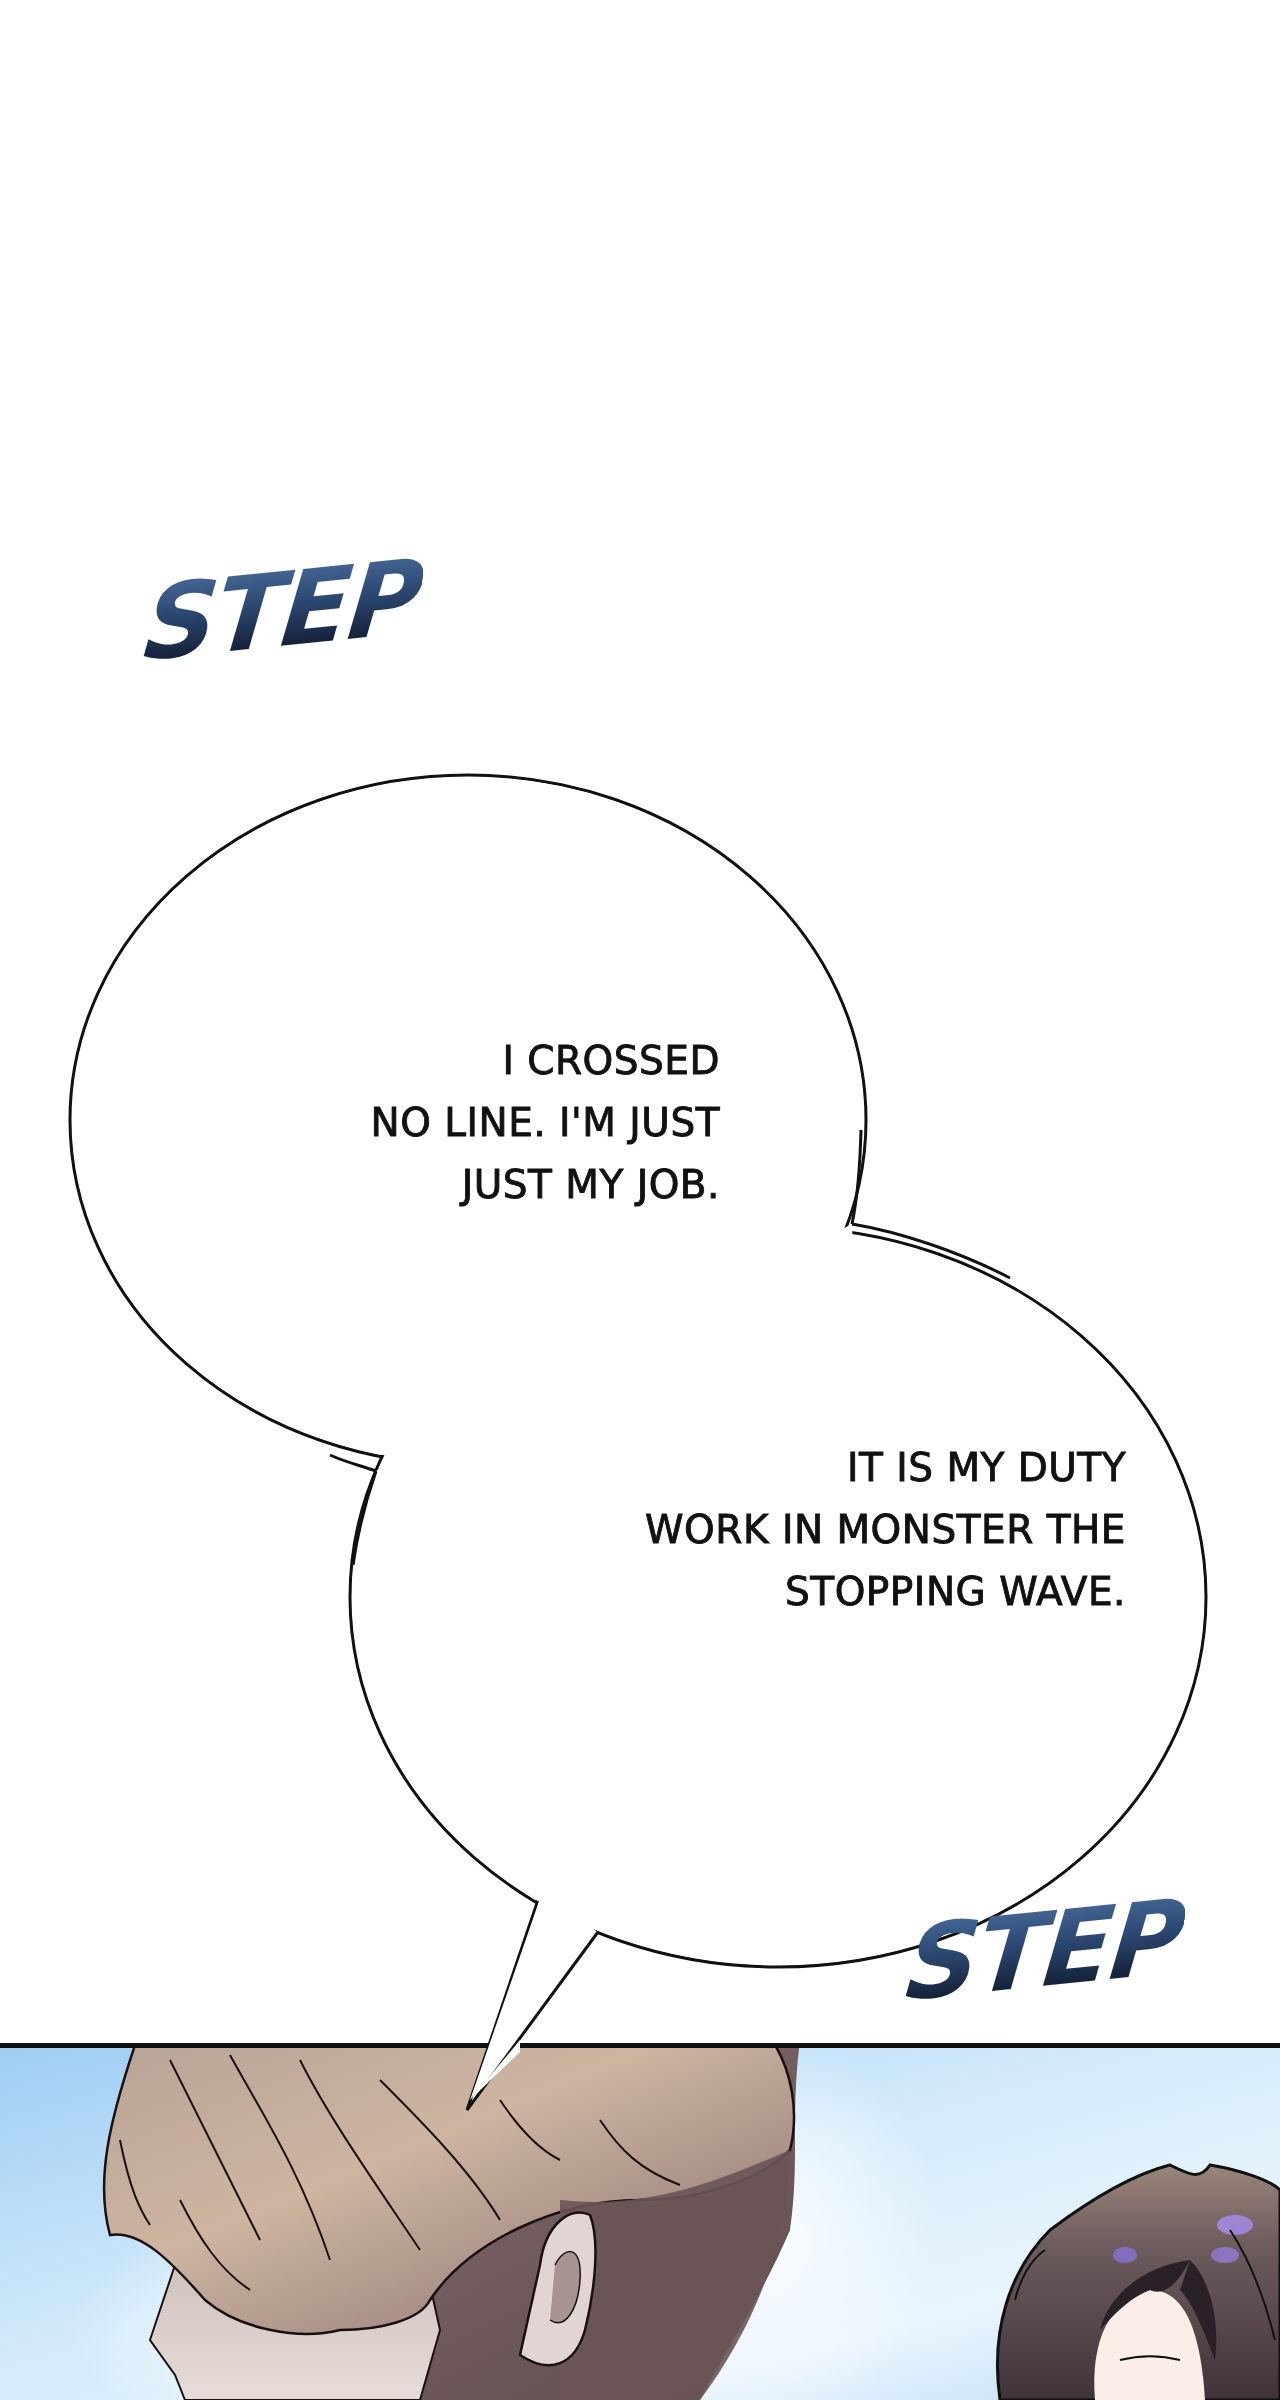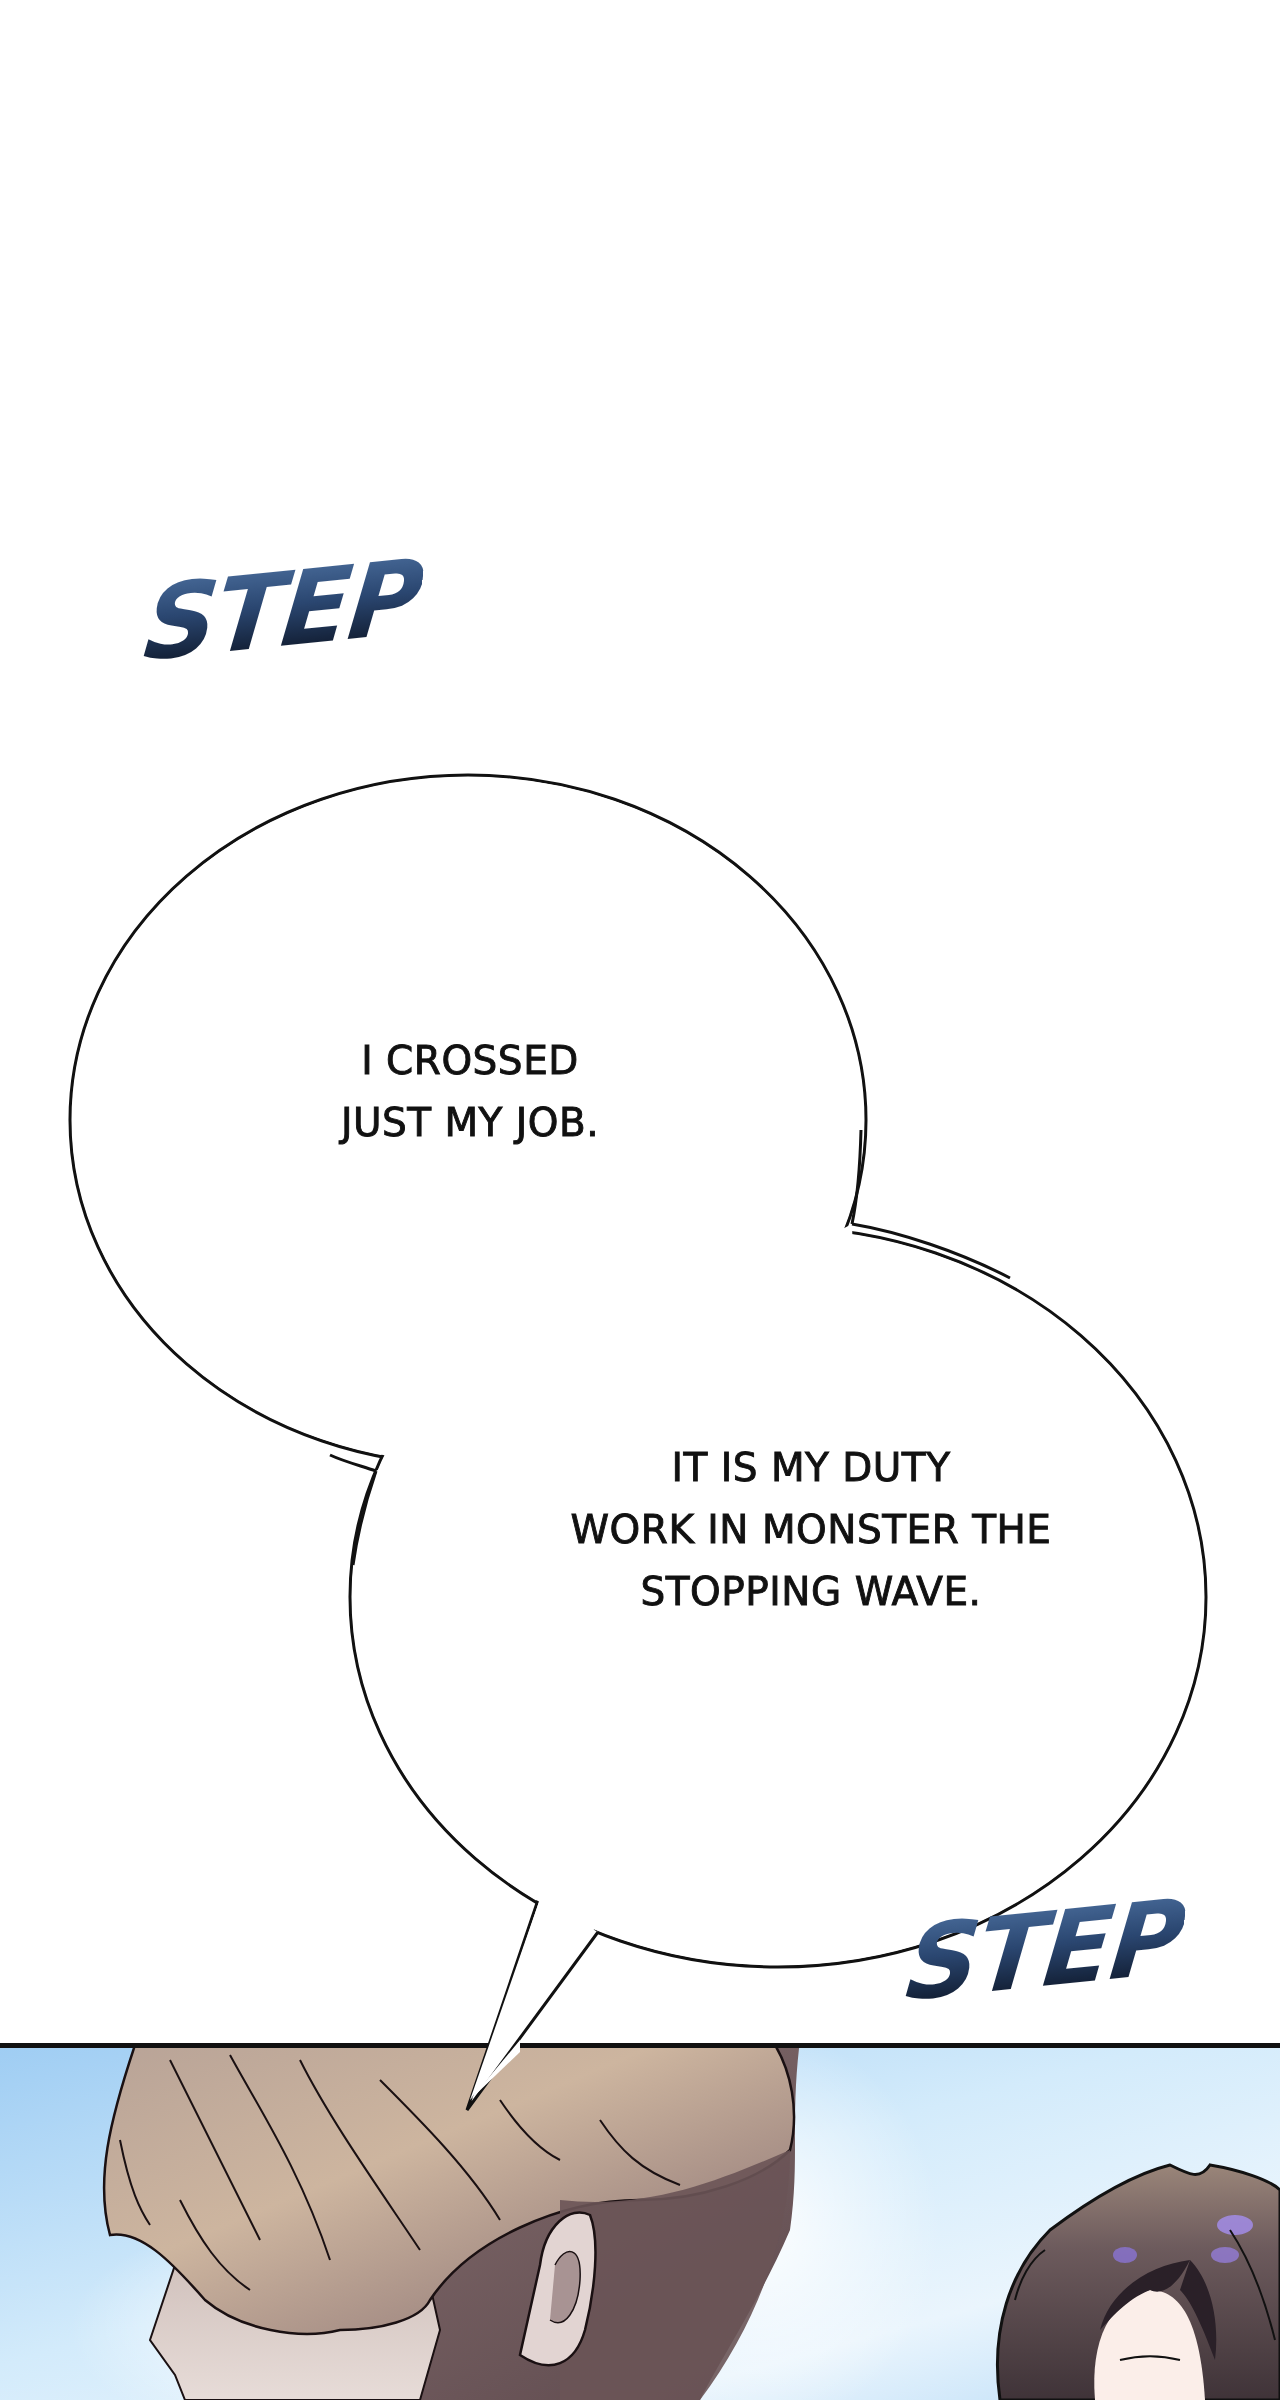--- a/index.html
+++ b/index.html
@@ -20,21 +20,21 @@
     white-space: nowrap;
     line-height: 1;
   }
   .sfx-1 { left: 140px; top: 572px; font-size: 104px; transform: skewX(-12deg) rotate(-6deg) scaleX(0.95); }
   .sfx-2 { left: 902px; top: 1912px; font-size: 104px; transform: skewX(-12deg) rotate(-6deg) scaleX(0.95); }
   .dialogue {
     position: absolute;
     font-family: "DejaVu Sans", sans-serif;
     font-weight: normal;
     color: #111;
-    text-align: center;
+    text-align: right;
     font-size: 39px;
     line-height: 62px;
     letter-spacing: 0.5px;
     -webkit-text-stroke: 0.9px #111;
   }
   .dialogue .line { display: block; white-space: nowrap; }
   .dlg-1 { left: 220px; top: 1030px; width: 500px; }
   .dlg-2 { left: 496px; top: 1437px; width: 630px; }
 </style>
 </head>
@@ -144,20 +144,21 @@
 
       <path d="M 520 2040 L 470 2100 L 520 2052 Z" fill="#fff"></path>
     </g>
   </svg>
 
   <div class="sfx sfx-1">STEP</div>
   <div class="sfx sfx-2">STEP</div>
 
   <div class="dialogue dlg-1">
     <span class="line">I CROSSED</span>
+    <span class="line">NO LINE. I'M JUST</span>
     <span class="line">JUST MY JOB.</span>
   </div>
 
   <div class="dialogue dlg-2">
     <span class="line">IT IS MY DUTY</span>
     <span class="line">WORK IN MONSTER THE</span>
     <span class="line">STOPPING WAVE.</span>
   </div>
 
 </div>

